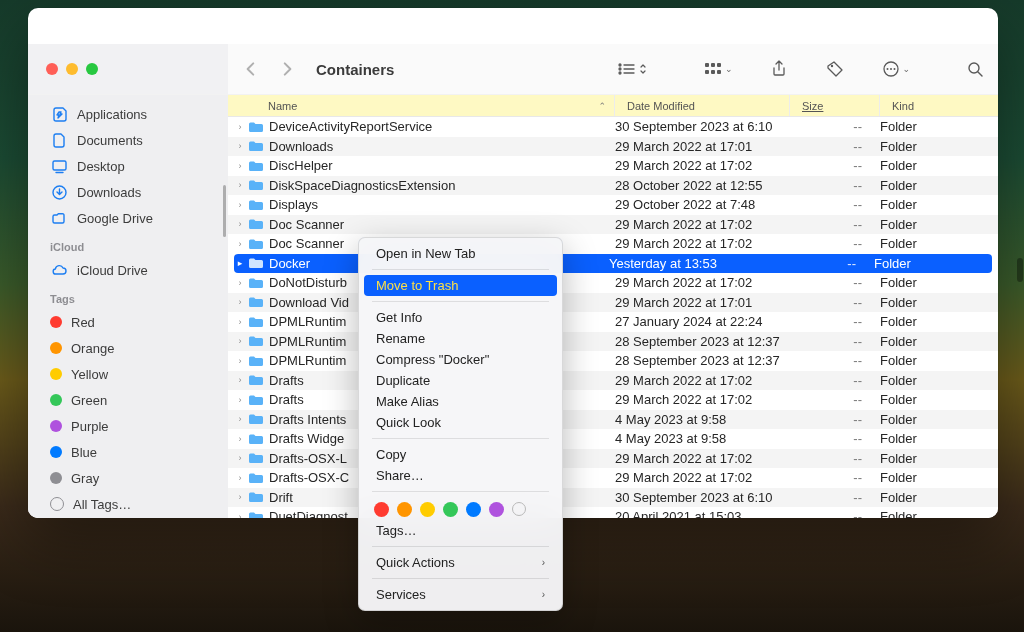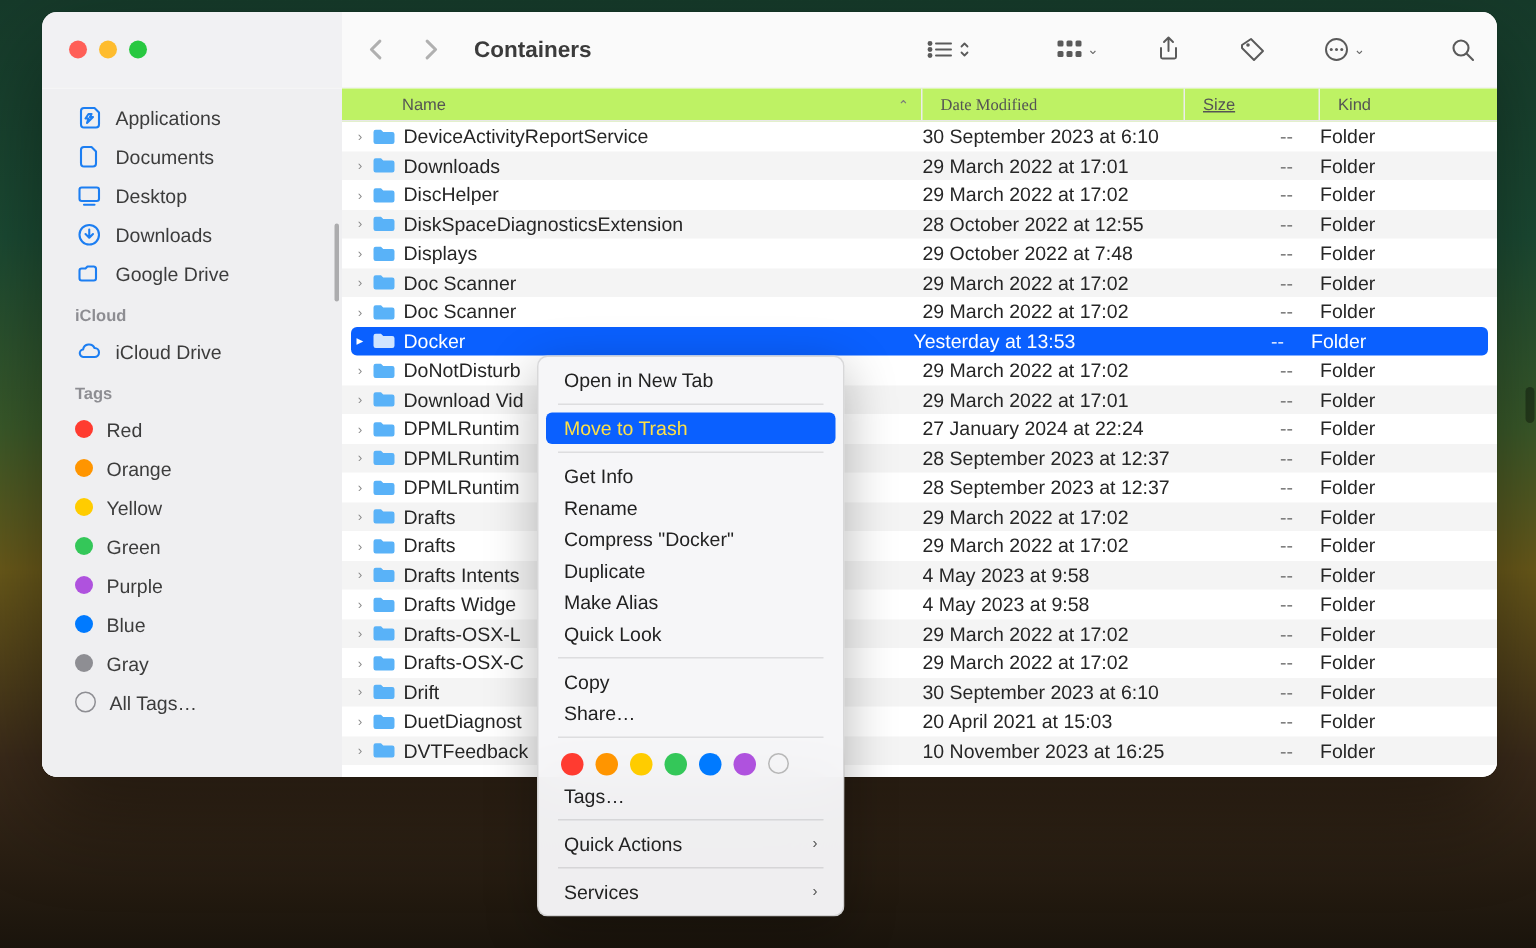--- a/index.html
+++ b/index.html
@@ -8,20 +8,21 @@
     background: linear-gradient(to bottom, #163a2a 0%, #1b4a33 25%, #3a5a2a 45%, #6a5a1a 60%, #3a2a1a 80%, #1a140c 100%);
   }
   .window {
     position: absolute; left: 28px; top: 8px; width: 970px; height: 510px;
     background: #fff; border-radius: 10px; box-shadow: 0 24px 60px rgba(0,0,0,.38), 0 0 0 .5px rgba(0,0,0,.08);
     display: flex; flex-direction: column; overflow: hidden;
   }
   .toolbar {
     height: 51px; display: flex; align-items: center;
     border-bottom: 1px solid rgba(0,0,0,.05);
+    margin-top: 36px;
   }
   .toolbar .sidebar-part { width: 200px; height: 100%; display: flex; align-items: center; padding-left: 18px; gap: 8px; background: rgba(238,238,240,.8); }
   .traffic { display: flex; gap: 8px; }
   .traffic .dot { width: 12px; height: 12px; border-radius: 50%; }
   .dot.red { background:#ff5f57; } .dot.yellow{ background:#febc2e;} .dot.green{ background:#28c840;}
   .toolbar .main-part { flex: 1; height: 100%; display: flex; align-items: center; padding: 0 14px; gap: 14px; background: #fafafa; }
   .navbuttons { display: flex; gap: 18px; color: #b0b0b0; }
   .navbuttons span { font-size: 18px; cursor: default; }
   .title { font-size: 15px; font-weight: 600; color: #3b3b3b; margin-left: 6px; }
   .spacer { flex: 1; }
@@ -35,25 +36,25 @@
   .sidebar::after{ content:""; position:absolute; right:2px; top:90px; width:3px; height:52px; background:rgba(0,0,0,.28); border-radius:3px; }
   .side-item { display:flex; align-items:center; gap:9px; padding: 3px 14px 3px 22px; height:26px; }
   .side-item .slabel { color:#3c3c3c; }
   .side-item .sicon { width:18px; height:18px; display:flex; align-items:center; justify-content:center; color:#1c7ef2; }
   .section-head { padding: 10px 14px 4px 22px; font-size: 11px; font-weight:600; color: rgba(60,60,67,.55); }
   .tagdot { width:12px; height:12px; border-radius:50%; flex:0 0 12px; }
   .tagdot.red{background:#ff3b30}.tagdot.orange{background:#ff9500}.tagdot.yellow{background:#ffcc00}.tagdot.green{background:#34c759}.tagdot.blue{background:#007aff}.tagdot.purple{background:#af52de}.tagdot.gray{background:#8e8e93}
   .alltags-ico{ width:14px; height:14px; border-radius:50%; border:1.5px solid #8e8e93; position:relative;}
 
   .main { flex:1; display:flex; flex-direction:column; min-width:0; }
-  .headers { display:flex; height:22px; border-bottom:1px solid #e8e8e8; font-size:11px; color:#545454; background:#bef264;}
+  .headers { display:flex; height:22px; border-bottom:1px solid #e8e8e8; font-size:11px; color:#545454; background:#fef9c3;}
   .headers div { display:flex; align-items:center; padding-left:12px; border-right:1px solid #ececec; }
   .col-name{ flex:1; padding-left:40px!important; position:relative;}
   .col-name .sort{ margin-left:auto; margin-right:8px; font-size:9px; color:#7a7a7a;}
-  .col-date{ width:175px;font-family:Liberation Serif, serif;} .col-size{ width:90px;text-decoration:underline;} .col-kind{ width:118px; border-right:none!important; }
+  .col-date{ width:175px;} .col-size{ width:90px;text-decoration:underline;} .col-kind{ width:118px; border-right:none!important; }
 
   .rows { flex:1; overflow:hidden; font-size:13px; position:relative;}
   .row { display:flex; align-items:center; height:19.5px; padding-left:6px; }
   .row.alt{ background:#f4f4f4; }
   .row.sel{ background:#0a60ff; color:#fff; border-radius:4px; margin:0 6px; padding-left:0; }
   .row .disclosure{ width:12px; color:#8a8a8a; font-size:9px; text-align:center; }
   .row.sel .disclosure{ color:#fff; }
   .row .ficon{ width:16px; height:14px; margin:0 5px 0 2px; display:flex; align-items:center;}
   .row .fname{ flex:1; white-space:nowrap; overflow:hidden; text-overflow:ellipsis; color:#262626; padding-right:6px;}
   .row.sel .fname{ color:#fff; }

